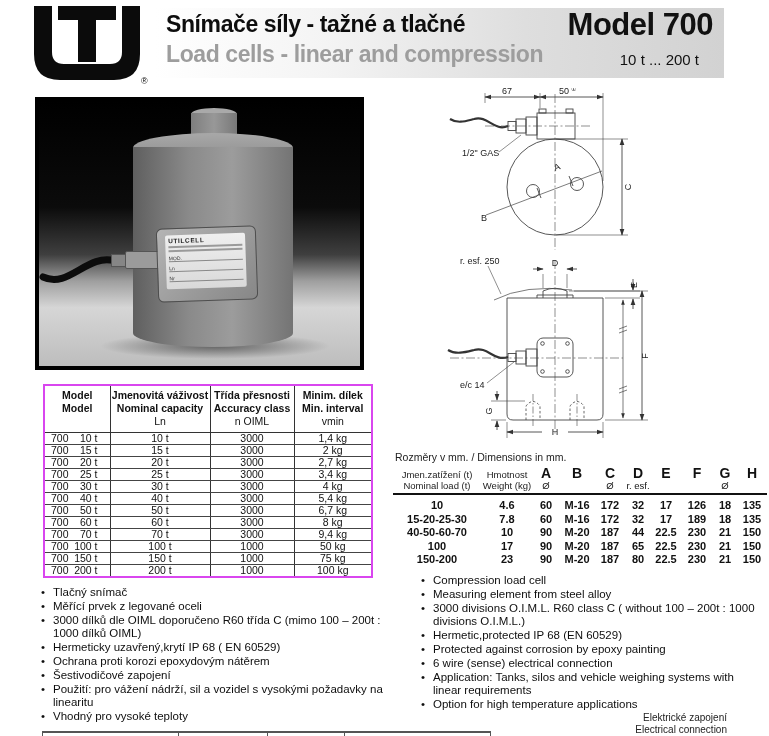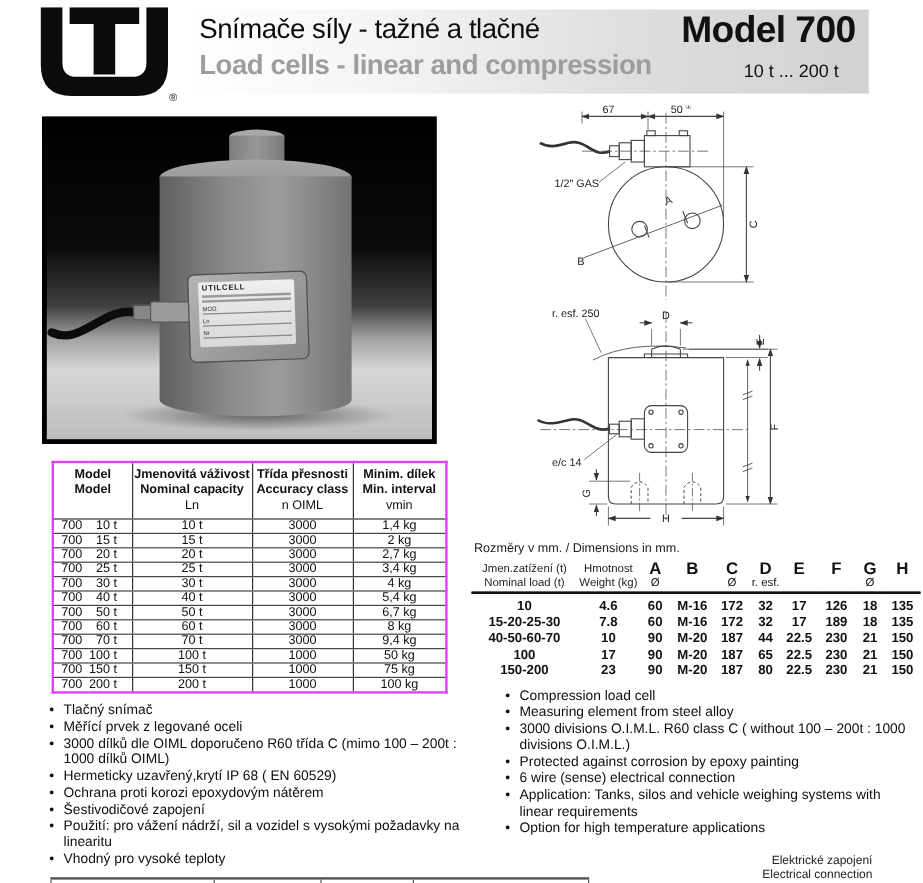--- a/index.html
+++ b/index.html
@@ -3,21 +3,21 @@
 <meta charset="utf-8">
 <style>
   html,body { margin:0; padding:0; background:#fff; }
   .page { position:relative; width:769px; height:736px; background:#fff; overflow:hidden;
           font-family:"Liberation Sans", sans-serif; color:#111; }
 
   
   .logo { position:absolute; left:30px; top:6px; width:120px; height:80px; }
   .band { position:absolute; left:155px; top:8px; width:569px; height:70px;
           background:linear-gradient(90deg,#ffffff 0%,#f4f4f4 30%,#dedede 65%,#d2d2d2 100%); }
-  .title-cs { position:absolute; left:166px; top:11px; font-size:23px; font-weight:normal; letter-spacing:-0.4px; color:#0d0d0d; white-space:nowrap; }
+  .title-cs { position:absolute; left:166px; top:11px; font-size:23px; font-weight:bold; letter-spacing:-0.4px; color:#0d0d0d; white-space:nowrap; }
   .title-en { position:absolute; left:166px; top:41px; font-size:23px; font-weight:bold; letter-spacing:-0.4px; color:#9d9d9d; white-space:nowrap; }
   .model    { position:absolute; right:56px; top:7px;  font-size:31px; font-weight:bold; letter-spacing:-0.5px; }
   .range    { position:absolute; right:70px; top:51px; font-size:15px; font-weight:normal; }
 
   
   .photo { position:absolute; left:35px; top:97px; width:329px; height:273px; background:#000; }
   .photo-inner { position:absolute; left:4px; top:4px; right:4px; bottom:4px; overflow:hidden;
      background:linear-gradient(180deg,#000 0%,#0b0b0b 40%,#3f3f3f 58%,#9f9f9f 68%,#d6d6d6 78%,#bdbdbd 100%); }
   .cyl-shadow { position:absolute; left:60px; top:232px; width:232px; height:26px;
      background:radial-gradient(ellipse at center, rgba(0,0,0,.5) 0%, rgba(0,0,0,0) 70%); }
@@ -465,20 +465,21 @@
       <li>Hermeticky uzavřený,krytí IP 68 ( EN 60529)</li>
       <li>Ochrana proti korozi epoxydovým nátěrem</li>
       <li>Šestivodičové zapojení</li>
       <li>Použití: pro vážení nádrží, sil a vozidel s vysokými požadavky na linearitu</li>
       <li>Vhodný pro vysoké teploty</li>
     </ul>
   <ul class="features features-en">
       <li>Compression load cell</li>
       <li>Measuring element from steel alloy</li>
       <li>3000 divisions O.I.M.L. R60 class C ( without 100 – 200t : 1000 divisions O.I.M.L.)</li>
+      <li>Hermetic,protected IP 68 (EN 60529)</li>
       <li>Protected against corrosion by epoxy painting</li>
       <li>6 wire (sense) electrical connection</li>
       <li>Application: Tanks, silos and vehicle weighing systems with linear requirements</li>
       <li>Option for high temperature applications</li>
     </ul>
 
   <div class="footer">
     <div>Elektrické zapojení</div>
     <div>Electrical connection</div>
   </div>

